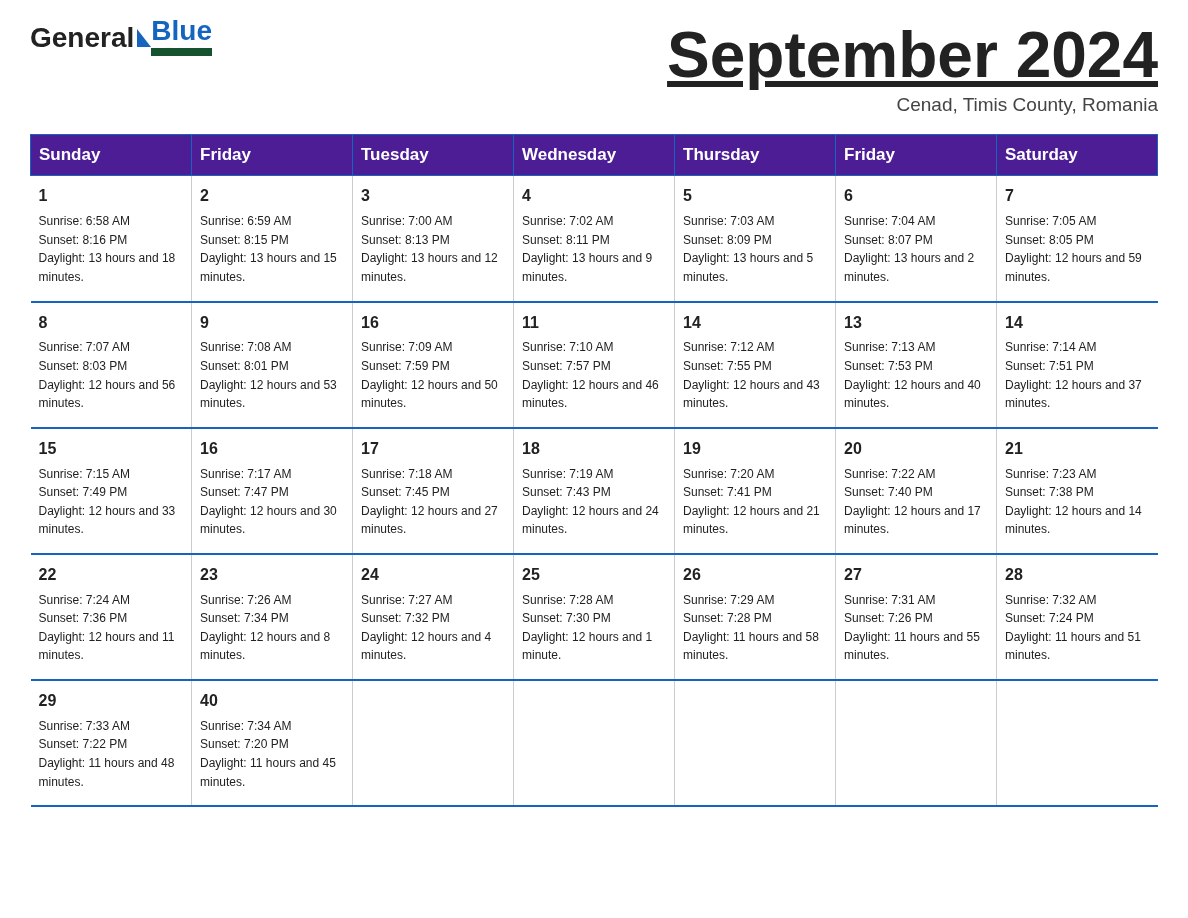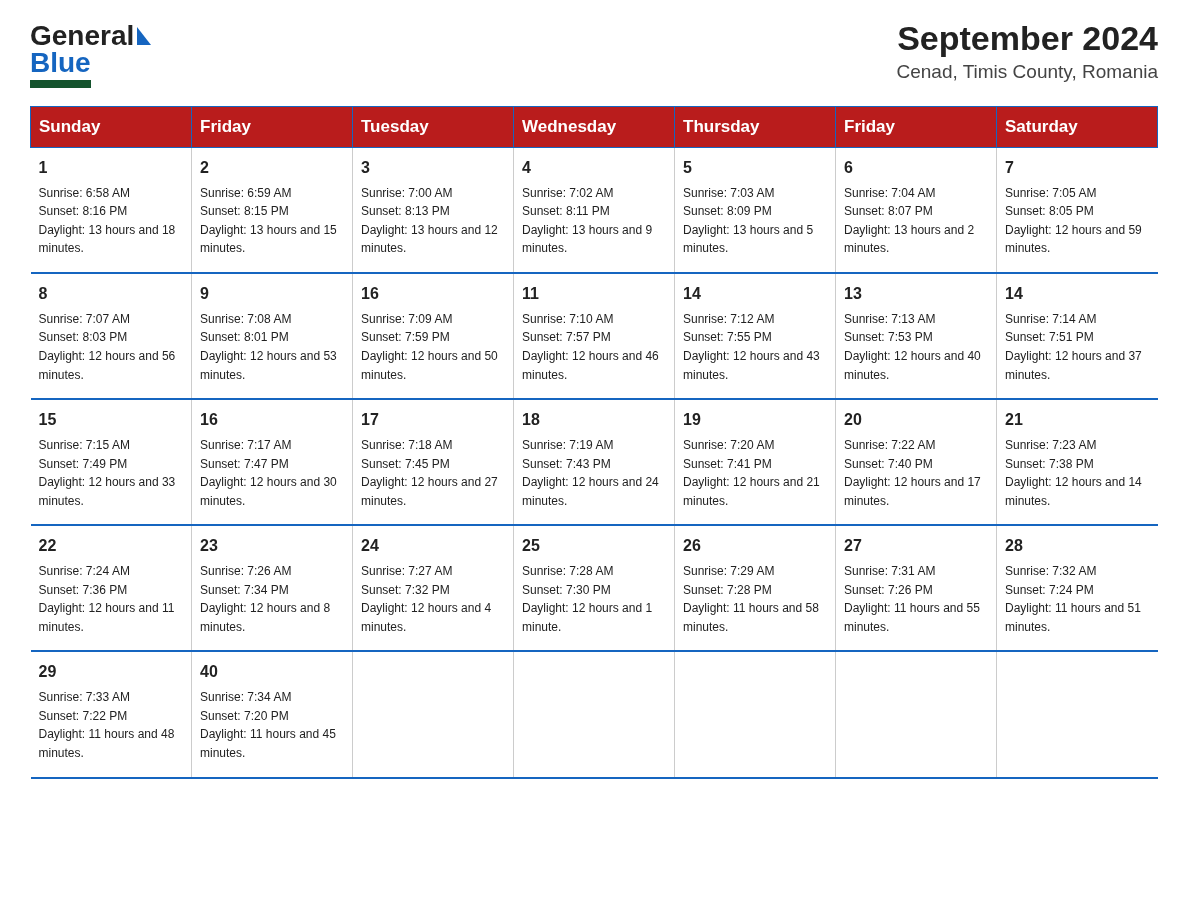--- a/index.html
+++ b/index.html
@@ -14,37 +14,38 @@
     .header {
       display: flex;
       justify-content: space-between;
       align-items: flex-start;
       margin-bottom: 18px;
     }
     .title-area {
       text-align: right;
     }
     .month-title {
-      font-size: 34px;
+      font-size: 64px;
       font-weight: bold;
       color: #222;
       line-height: 1.1;
+      text-decoration: underline;
     }
     .location-title {
       font-size: 19px;
       color: #444;
       margin-top: 4px;
     }
     .calendar-table {
       width: 100%;
       border-collapse: collapse;
       table-layout: fixed;
     }
     .calendar-table thead tr {
-      background: #b91c1c;
+      background: #4c1d95;
       color: #fff;
     }
     .calendar-table thead th {
       padding: 10px 8px;
       font-size: 17px;
       font-weight: bold;
       text-align: left;
       border: 1px solid #1565c0;
     }
     .calendar-table tbody tr {
@@ -74,21 +75,21 @@
     .day-info {
       font-size: 12px;
       color: #222;
       line-height: 1.55;
     }
     .empty-cell {
       background: #fff;
     }
     .logo-wrapper {
       display: flex;
-      flex-direction: column;
+      flex-direction: row;
     }
     .logo-top {
       display: flex;
       align-items: center;
     }
     .general-text {
       font-size: 28px;
       font-weight: bold;
       color: #222;
     }

